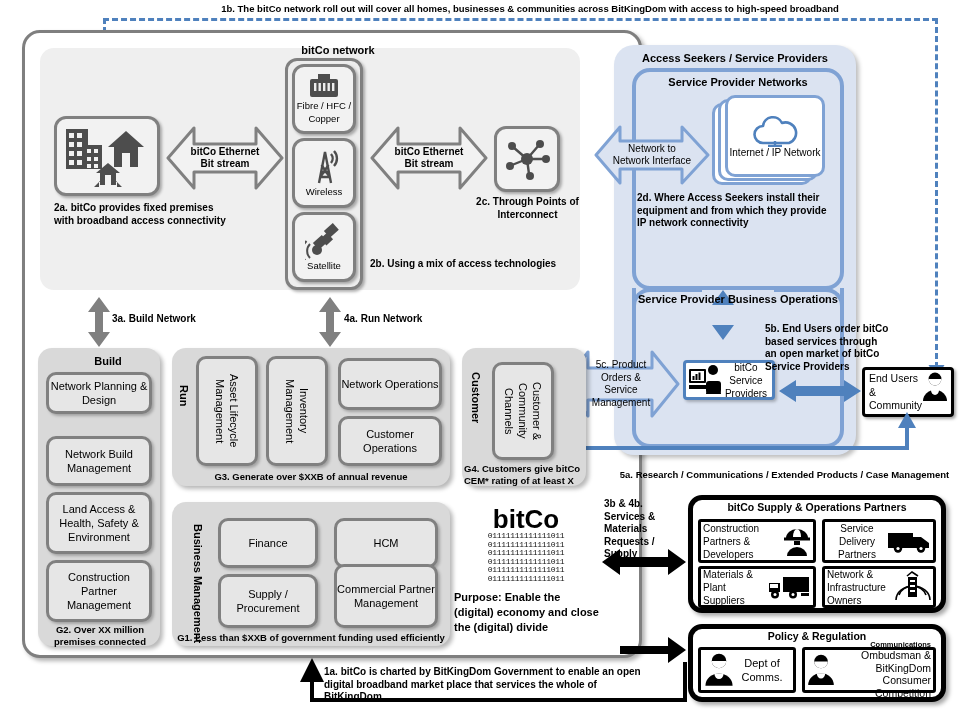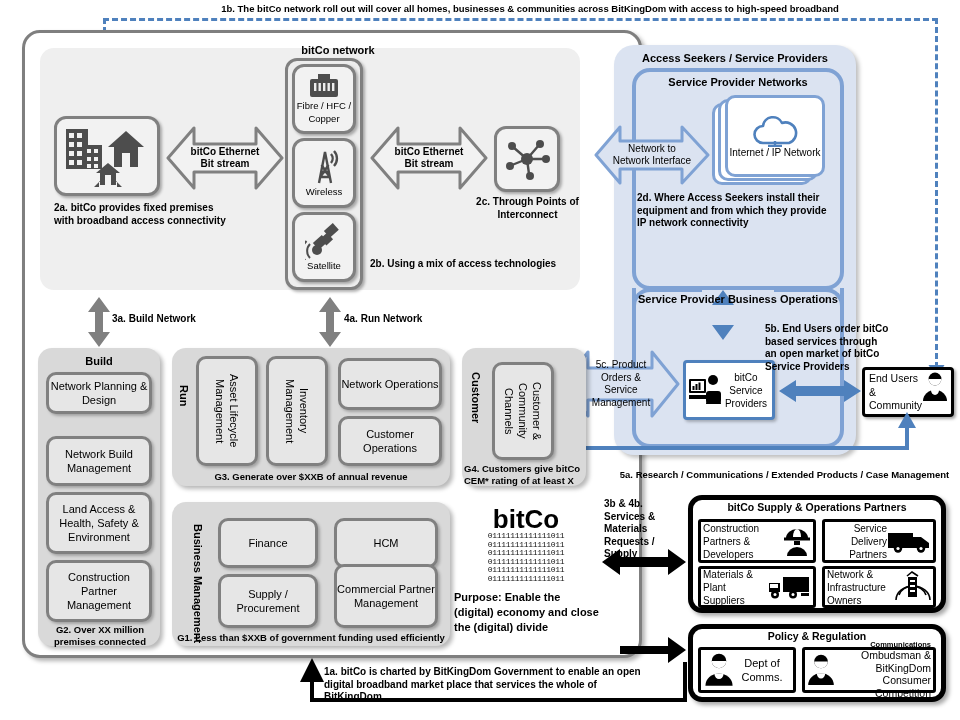--- a/index.html
+++ b/index.html
@@ -198,21 +198,21 @@
 
 <svg class="abs" style="left:710px;top:290px;" width="26" height="50" viewBox="0 0 26 50">
   <path d="M13 0 L24 15 L17 15 L17 22 L9 28 L9 35 L24 35 L13 50 L2 35 L9 35 L9 28 L17 22 L17 15 L2 15 Z" fill="#4f81bd"></path>
 </svg>
 
 <div class="abs blue-shell" style="left:632px;top:288px;width:212px;height:160px;border-top:none;border-radius:0 0 18px 18px;"></div>
 <div class="abs blue-shell" style="left:632px;top:288px;width:70px;height:20px;border-bottom:none;border-right:none;border-radius:18px 0 0 0;"></div>
 <div class="abs blue-shell" style="left:774px;top:288px;width:70px;height:20px;border-bottom:none;border-left:none;border-radius:0 18px 0 0;"></div>
 <div class="abs title" style="left:632px;top:293px;width:212px;text-align:center;">Service Provider Business Operations</div>
 
-<div class="abs blue-box" style="left:683px;top:360px;width:92px;height:60px;display:flex;align-items:center;padding:2px 3px;">
+<div class="abs blue-box" style="left:683px;top:360px;width:92px;height:40px;display:flex;align-items:center;padding:2px 3px;">
   <svg width="34" height="32" viewBox="0 0 34 32" style="flex:none;">
     <g fill="#000">
       <rect x="0" y="5" width="17" height="14" rx="1"></rect>
       <rect x="0" y="21" width="19" height="4"></rect>
       <circle cx="24" cy="6" r="5"></circle>
       <path d="M17 30 a7.5 9 0 0 1 15 0 Z"></path>
       <rect x="17" y="17" width="15" height="12" rx="3"></rect>
     </g>
     <g fill="#fff">
         <rect x="2" y="7" width="13" height="10"></rect>
@@ -267,21 +267,21 @@
   <path d="M12 0 L23 15 L16 15 L16 35 L23 35 L12 50 L1 35 L8 35 L8 15 L1 15 Z" fill="#808080"></path>
 </svg>
 <div class="abs lbl" style="left:112px;top:313px;width:110px;">3a. Build Network</div>
 
 <svg class="abs" style="left:318px;top:297px;" width="24" height="50" viewBox="0 0 24 50">
   <path d="M12 0 L23 15 L16 15 L16 35 L23 35 L12 50 L1 35 L8 35 L8 15 L1 15 Z" fill="#808080"></path>
 </svg>
 <div class="abs lbl" style="left:344px;top:313px;width:110px;">4a. Run Network</div>
 
 <div class="abs gray-fill" style="left:38px;top:348px;width:122px;height:298px;"></div>
-<div class="abs title" style="left:38px;top:355px;width:122px;text-align:center;">Build</div>
+<div class="abs title" style="left:47px;top:355px;width:122px;text-align:center;">Build</div>
 <div class="abs gray-box ctr" style="left:46px;top:372px;width:106px;height:42px;">
   <div class="lbl-n" style="font-size:11px;">Network Planning &amp; Design</div>
   </div>
 <div class="abs gray-box ctr" style="left:46px;top:436px;width:106px;height:50px;">
   <div class="lbl-n" style="font-size:11px;">Network Build Management</div>
   </div>
 <div class="abs gray-box ctr" style="left:46px;top:492px;width:106px;height:62px;">
   <div class="lbl-n" style="font-size:11px;">Land Access &amp; Health, Safety &amp; Environment</div>
   </div>
 <div class="abs gray-box ctr" style="left:46px;top:560px;width:106px;height:62px;">
@@ -356,21 +356,21 @@
   <div class="lbl-n" style="flex:1;font-size:10px;text-align:left;">Construction Partners &amp; Developers</div>
   <svg width="28" height="32" viewBox="0 0 28 32" style="flex:none;">
     <path d="M3 13 a11 9 0 0 1 22 0 Z" fill="#000"></path>
       <rect x="1" y="12.5" width="26" height="3" fill="#000"></rect>
     <path d="M10 12 a4 8 0 0 1 8 0 Z" fill="#fff"></path>
     <path d="M4 31 a10 9 0 0 1 20 0 Z" fill="#000"></path>
     <rect x="11" y="16" width="6" height="4" fill="#000"></rect>
   </svg>
 </div>
 <div class="abs black-box" style="left:822px;top:519px;width:114px;height:44px;display:flex;align-items:center;padding:1px 2px;">
-  <div class="lbl-n" style="flex:1;font-size:10px;text-align:right;">Service Delivery Partners</div>
+  <div class="lbl-n" style="flex:1;font-size:10px;text-align:center;">Service Delivery Partners</div>
   <svg width="44" height="26" viewBox="0 0 44 26" style="flex:none;">
     <path d="M1 5 L26 5 L26 9 L34 9 L42 15 L42 20 L1 20 Z" fill="#000"></path>
     <circle cx="11" cy="20.5" r="4.2" fill="#000"></circle>
       <circle cx="34" cy="20.5" r="4.2" fill="#000"></circle>
     <circle cx="11" cy="20.5" r="1.6" fill="#fff"></circle>
       <circle cx="34" cy="20.5" r="1.6" fill="#fff"></circle>
   </svg>
 </div>
 <div class="abs black-box" style="left:698px;top:566px;width:118px;height:42px;display:flex;align-items:center;padding:1px 2px;justify-content:flex-end;">
   <div class="lbl-n" style="flex:1;font-size:10px;text-align:left;">Materials &amp; Plant Suppliers</div>

